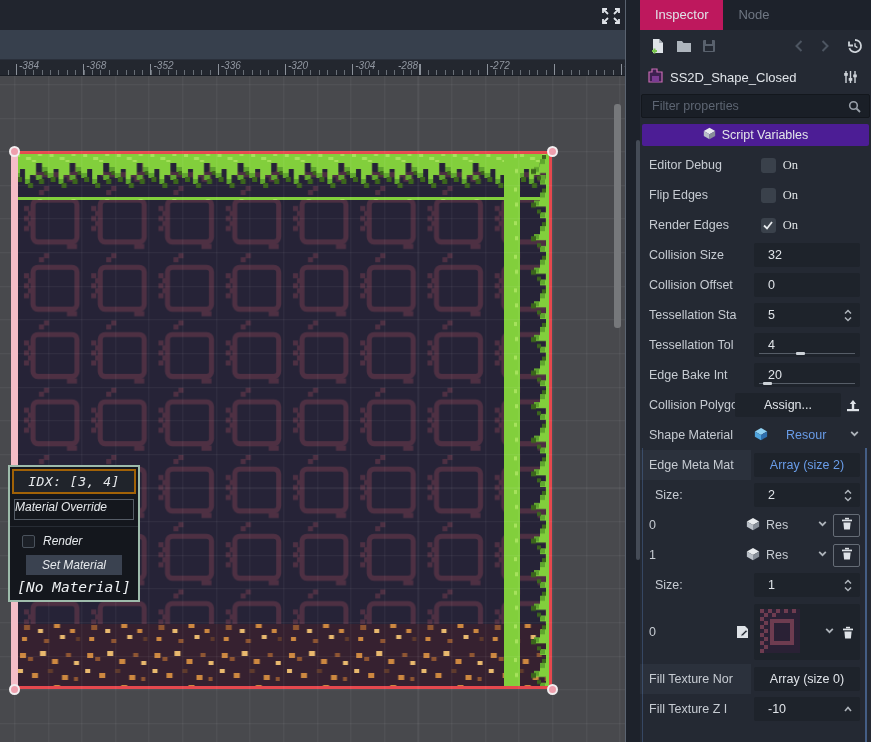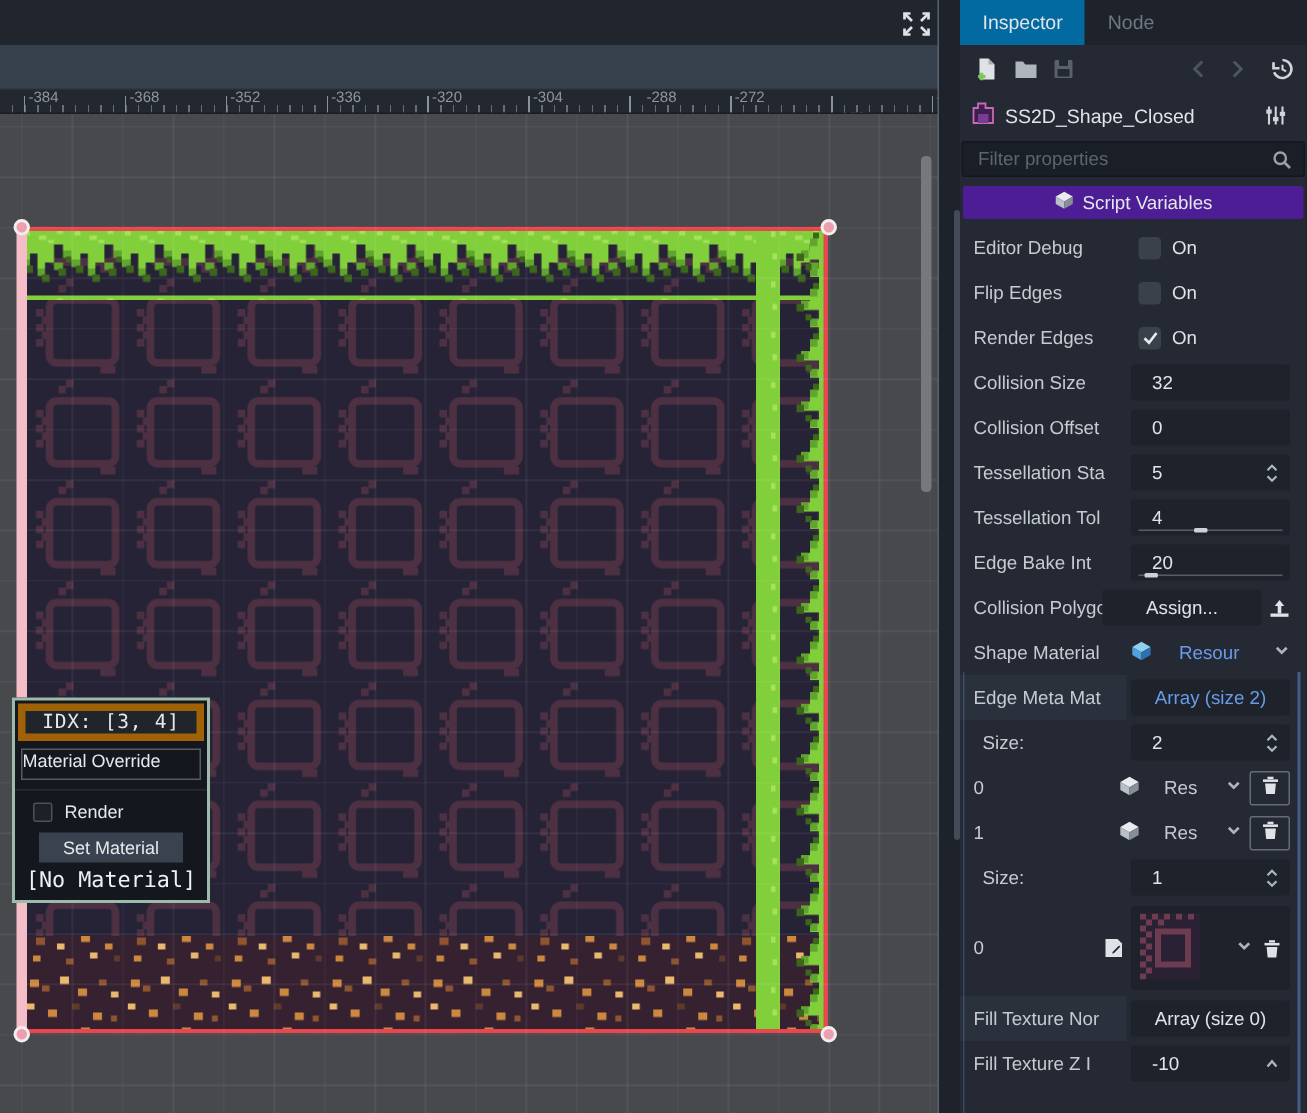--- a/index.html
+++ b/index.html
@@ -1,21 +1,21 @@
 <!DOCTYPE html>
 <html><head>
 <meta charset="utf-8">
 <style>
   html,body{margin:0;padding:0;background:#14171d;}
   *{box-sizing:border-box;}
   .stage{position:relative;width:871px;height:742px;overflow:hidden;
          font-family:"Liberation Sans",sans-serif;font-size:12.5px;color:#c6cbd2;
          background:#242933;}
   
-  .viewport{position:absolute;left:0;top:0;width:626px;height:584px;background:#eab308;}
+  .viewport{position:absolute;left:0;top:0;width:626px;height:584px;background:#eab308;font-style:italic;}
   .vp-topbar{position:absolute;left:0;top:0;width:100%;height:30px;background:#21252e;}
   .expand-btn{position:absolute;right:4px;top:6px;width:22px;height:20px;display:flex;align-items:center;justify-content:center;cursor:pointer;}
   .vp-strip{position:absolute;left:0;top:30px;width:100%;height:30px;background:#37404d;border-bottom:1px solid #2a303b;}
   .ruler{position:absolute;left:0;top:60px;width:100%;height:16px;background:#23272f;border-bottom:1px solid #191d24;overflow:hidden;}
   .ruler .minor{position:absolute;left:7.6px;right:0;bottom:0;height:5px;
     background:repeating-linear-gradient(to right,#686e76 0 1px,transparent 1px 8.4px);}
   .ruler .major{position:absolute;left:16px;right:0;bottom:0;height:11px;
     background:repeating-linear-gradient(to right,#8b919a 0 1px,transparent 1px 67.25px);}
   .ruler-label{position:absolute;top:0px;font-size:10px;color:#9096a0;}
   .canvas-area{position:absolute;left:0;top:76px;width:626px;height:666px;background:#48494d;}
@@ -25,38 +25,38 @@
       repeating-linear-gradient(to bottom, rgba(255,255,255,0.055) 0 1px, transparent 1px 33.625px);
     background-position:14.3px 0, 0 8.2px;}
   .shape-svg{position:absolute;left:14px;top:75px;z-index:1;}
   .pink-strip{position:absolute;left:11px;top:75px;width:7px;height:538px;background:#f4bdc7;z-index:3;}
   .handle{position:absolute;width:11px;height:11px;border-radius:50%;background:#ee9fad;border:2px solid #f2eef0;z-index:4;}
   .vp-scrollbar{position:absolute;right:5px;top:104px;width:7px;height:224px;background:#76787b;border-radius:3px;z-index:5;}
   .vp-sep{position:absolute;left:625px;top:0;width:1px;height:742px;background:#5a6370;z-index:6;}
   
   .popup{position:absolute;left:8px;top:389px;width:132px;height:137px;z-index:7;
     background:#14171d;border:2px solid #9dbbab;font-size:12px;color:#e6e9ec;}
-  .popup-title{height:25px;margin:2px 2px 0 2px;border:5px solid #a16207;background:#20242b;
+  .popup-title{height:25px;margin:2px 2px 0 2px;border:2px solid #a16207;background:#20242b;
     display:flex;align-items:center;justify-content:center;
     font-family:"DejaVu Sans Mono",monospace;font-size:13px;letter-spacing:0.5px;}
   .popup-btn{display:block;font-family:"Liberation Sans",sans-serif;font-size:12px;color:#e6e9ec;cursor:pointer;}
   .popup-btn.override{margin:5px 4px 0 4px;width:calc(100% - 8px);height:21px;
     background:#14171d;border:1px solid #555c66;}
   .popup-sep{height:1px;margin:6px 0 0 0;background:#272c34;}
   .popup-check-row{display:flex;align-items:center;gap:8px;margin:7px 0 0 12px;cursor:pointer;}
   .popup-cb{width:13px;height:13px;background:#1c2027;border:1px solid #4a525c;border-radius:2px;}
   .popup-btn.setmat{margin:7px auto 0 auto;width:96px;height:20px;background:#3a4250;border:none;}
   .popup-footer{margin-top:4px;text-align:center;font-family:"DejaVu Sans Mono",monospace;font-size:14.5px;color:#eef1f3;}
   
   .inspector{position:absolute;left:626px;top:0;width:245px;height:742px;background:#242933;}
   .irail{position:absolute;left:0;top:30px;width:14px;bottom:0;background:#1d222b;}
   .irail-grab{position:absolute;left:10px;top:110px;width:4px;height:420px;background:#454c57;border-radius:2px;}
   .tabbar{position:absolute;left:0;top:0;width:100%;height:30px;background:#1d222b;display:flex;padding-left:14px;}
   .tab{padding:0 15px;line-height:30px;font-size:13px;color:#6f7783;cursor:pointer;}
-  .tab.active{background:#0369a1;color:#e0e4e9;}
+  .tab.active{background:#be185d;color:#e0e4e9;}
   .icontent{position:absolute;left:14px;top:30px;right:0;bottom:0;display:flex;flex-direction:column;}
   .itoolbar{height:32px;display:flex;align-items:center;padding:0 8px 0 10px;flex:none;}
   .itoolbar .ic{width:26px;display:flex;justify-content:flex-start;cursor:pointer;}
   .itoolbar .grp-right{margin-left:auto;display:flex;align-items:center;gap:12px;}
   .namerow{height:30px;display:flex;align-items:center;gap:7px;padding:0 8px;flex:none;}
   .objname{font-size:13px;color:#e0e4e9;white-space:nowrap;overflow:hidden;flex:1;}
   .filterwrap{height:28px;padding:2px 1px;flex:none;}
   .filterbox{height:24px;background:#1a1f27;border:1px solid #13171d;border-radius:2px;display:flex;align-items:center;padding:0 8px;}
   .filterbox input{flex:1;background:transparent;border:none;outline:none;color:#aab0b8;font-family:"Liberation Sans",sans-serif;font-size:12.5px;min-width:0;}
   .filterbox input::placeholder{color:#5d6572;opacity:1;}
@@ -72,29 +72,29 @@
   .cell{position:relative;background:#1e232b;border-radius:2px;height:24px;width:106px;flex:none;
     display:flex;align-items:center;padding:0 7px 0 14px;color:#e0e4e9;cursor:text;}
   .cell .spin{margin-left:auto;display:flex;cursor:pointer;}
   .cell.arr{justify-content:center;padding:0;cursor:pointer;}
   .sl-line{position:absolute;left:5px;right:5px;bottom:3px;height:1px;background:#565d67;}
   .sl-grab{position:absolute;bottom:2px;width:9px;height:3px;background:#ccd1d7;border-radius:1px;}
   .blue{color:#699ce8;}
   .pickbtn{margin-left:5px;display:flex;cursor:pointer;}
   .resflat{display:flex;align-items:center;gap:18px;width:106px;flex:none;cursor:pointer;}
   .resflat .chev{margin-left:auto;}
-  .resdrop{display:flex;align-items:center;gap:16px;width:82px;flex:none;margin-left:auto;cursor:pointer;}
+  .resdrop{display:flex;align-items:center;gap:6px;width:82px;flex:none;margin-left:auto;cursor:pointer;}
   .resdrop .chev{margin-left:auto;}
   .trashbtn{width:27px;height:23px;border:1px solid #656c76;border-radius:2px;margin-left:5px;
     display:flex;align-items:center;justify-content:center;flex:none;cursor:pointer;}
   .texbox{width:106px;height:56px;background:#1e232b;border-radius:2px;display:flex;align-items:center;padding:0 6px;flex:none;}
   .texbox .chev{margin-left:auto;cursor:pointer;}
   .editicon{margin-left:auto;margin-right:5px;display:flex;cursor:pointer;}
   .cbox{width:15px;height:15px;background:#3a414b;border-radius:3px;display:flex;align-items:center;justify-content:center;cursor:pointer;flex:none;}
-  .ontext{margin-left:7px;color:#dfe3e5;}
+  .ontext{margin-left:7px;color:#dfe3e5;font-family:Liberation Serif, serif;}
   .bracket{position:absolute;left:2px;right:4px;top:328px;bottom:0;pointer-events:none;
     border-left:1px solid rgba(90,130,190,0.35);border-right:2px solid rgba(90,130,190,0.6);}
 </style>
 </head>
 <body>
 
 <div class="stage">
 
   <div class="viewport">
     <div class="vp-topbar">
@@ -108,21 +108,21 @@
     <div class="vp-strip"></div>
     <div class="ruler" id="ruler">
       <div class="minor"></div>
       <div class="major"></div>
     <span class="ruler-label" style="left: 19px;">-384</span>
         <span class="ruler-label" style="left: 86.25px;">-368</span>
         <span class="ruler-label" style="left: 153.5px;">-352</span>
         <span class="ruler-label" style="left: 220.75px;">-336</span>
         <span class="ruler-label" style="left: 288px;">-320</span>
         <span class="ruler-label" style="left: 355.25px;">-304</span>
-        <span class="ruler-label" style="left: 431px;">-288</span>
+        <span class="ruler-label" style="left: 398px;">-288</span>
         <span class="ruler-label" style="left: 489.75px;">-272</span>
         <span class="ruler-label" style="left: 557px; margin-top: 14px;">-256</span>
         <span class="ruler-label" style="left: 624.25px;">-240</span>
       </div>
 
     <div class="canvas-area">
 
       <svg class="shape-svg" width="538" height="538" viewBox="0 0 538 538">
         <defs>
           <pattern id="tile" width="67.25" height="67.25" patternUnits="userSpaceOnUse" patternTransform="translate(3,35)">

